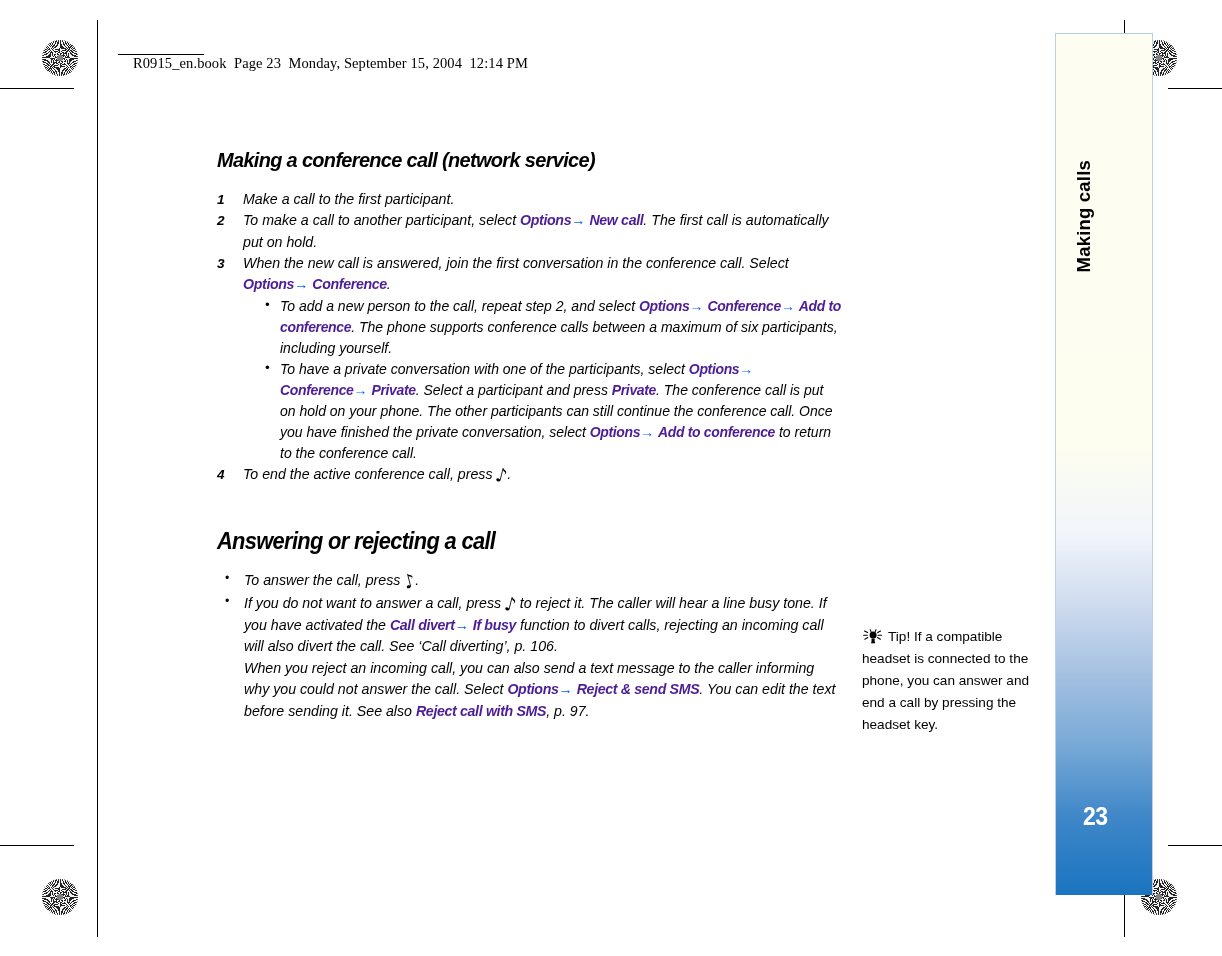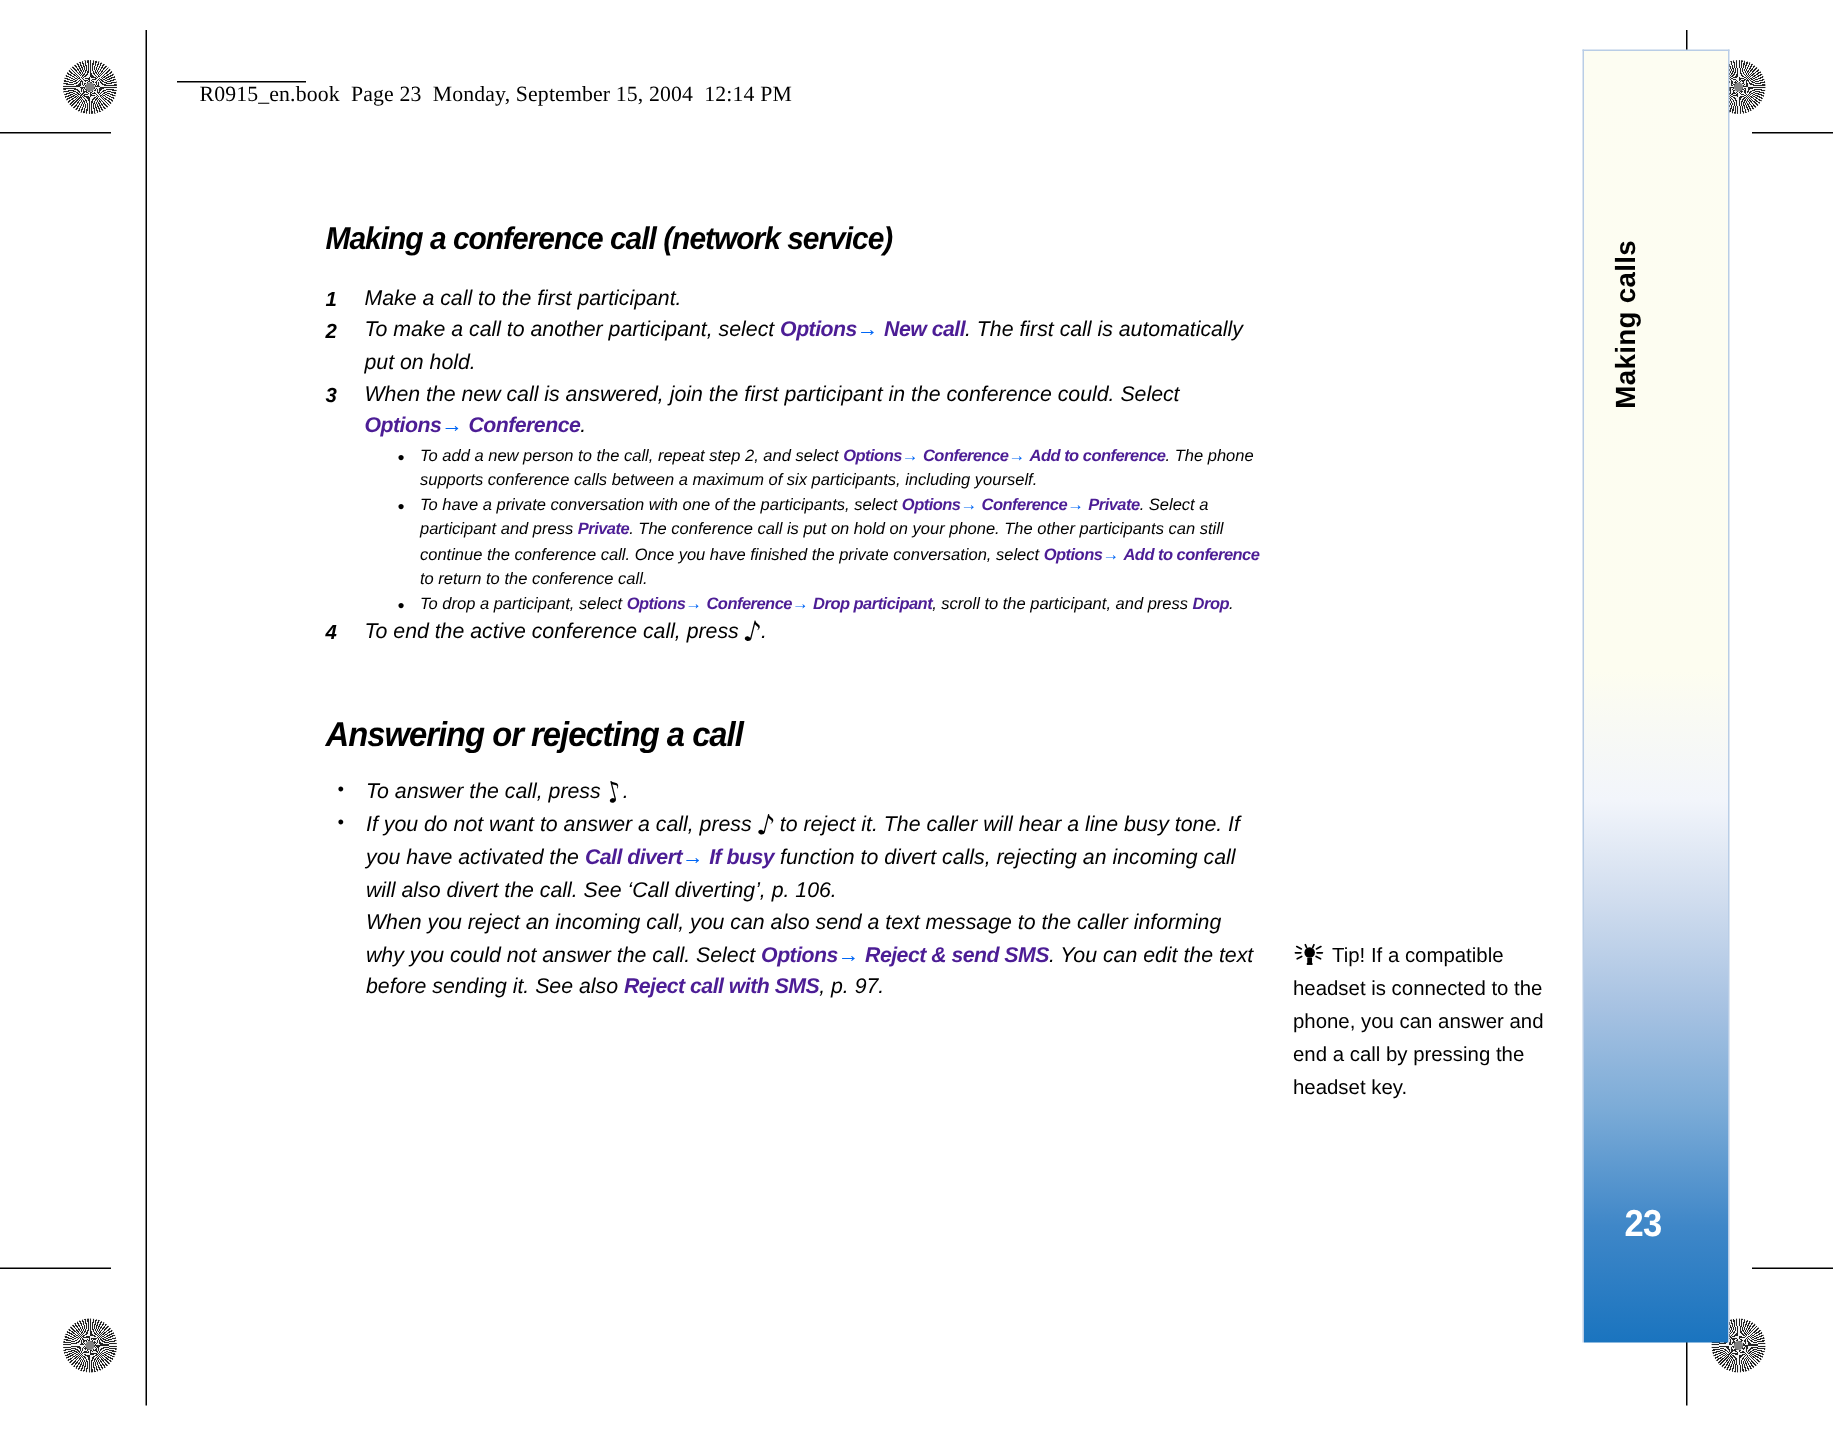--- a/index.html
+++ b/index.html
@@ -102,21 +102,21 @@
     padding-top: 1px;
   }
   .step-body { flex: 1 1 auto; }
   ul.subs {
     list-style: none;
     margin: 0;
     padding: 0 0 0 22px;
   }
   li.sub {
     position: relative;
-    font-size: 11px;
+    font-size: 14px;
     line-height: 1.5;
     padding-left: 15px;
     margin: 0;
   }
   li.sub::before {
     content: "\2022";
     position: absolute;
     left: 0;
     top: -1px;
     font-size: 13px;
@@ -268,28 +268,27 @@
       <span class="step-body"><span>Make a call to the first participant.</span></span>
     </li>
 
     <li class="step">
       <span class="step-num">2</span>
       <span class="step-body"><span>To make a call to another participant, select </span><span class="lnk">Options</span><span class="arw">→</span> <span class="lnk">New call</span><span>. The first call is automatically put on hold.</span></span>
     </li>
 
     <li class="step">
       <span class="step-num">3</span>
-      <span class="step-body"><span>When the new call is answered, join the first participant in the conference could. Select </span><span class="lnk">Options</span><span class="arw">→</span> <span class="lnk">Conference</span><span>.</span>
+      <span class="step-body"><span>When the new call is answered, join the first conversation in the conference call. Select </span><span class="lnk">Options</span><span class="arw">→</span> <span class="lnk">Conference</span><span>.</span>
 
         <ul class="subs">
           <li class="sub"><span>To add a new person to the call, repeat step 2, and select </span><span class="lnk">Options</span><span class="arw">→</span> <span class="lnk">Conference</span><span class="arw">→</span> <span class="lnk">Add to conference</span><span>. The phone supports conference calls between a maximum of six participants, including yourself.</span></li>
 
           <li class="sub"><span>To have a private conversation with one of the participants, select </span><span class="lnk">Options</span><span class="arw">→</span> <span class="lnk">Conference</span><span class="arw">→</span> <span class="lnk">Private</span><span>. Select a participant and press </span><span class="lnk">Private</span><span>. The conference call is put on hold on your phone. The other participants can still continue the conference call. Once you have finished the private conversation, select </span><span class="lnk">Options</span><span class="arw">→</span> <span class="lnk">Add to conference</span><span> to return to the conference call.</span></li>
 
-          <li class="sub"><span>To drop a participant, select </span><span class="lnk">Options</span><span class="arw">→</span> <span class="lnk">Conference</span><span class="arw">→</span> <span class="lnk">Drop participant</span><span>, scroll to the participant, and press </span><span class="lnk">Drop</span><span>.</span></li>
         </ul>
       </span>
     </li>
 
     <li class="step">
       <span class="step-num">4</span>
       <span class="step-body"><span>To end the active conference call, press </span><span class="keyglyph key-end">♪</span><span>.</span></span>
     </li>
   </ol>
 

